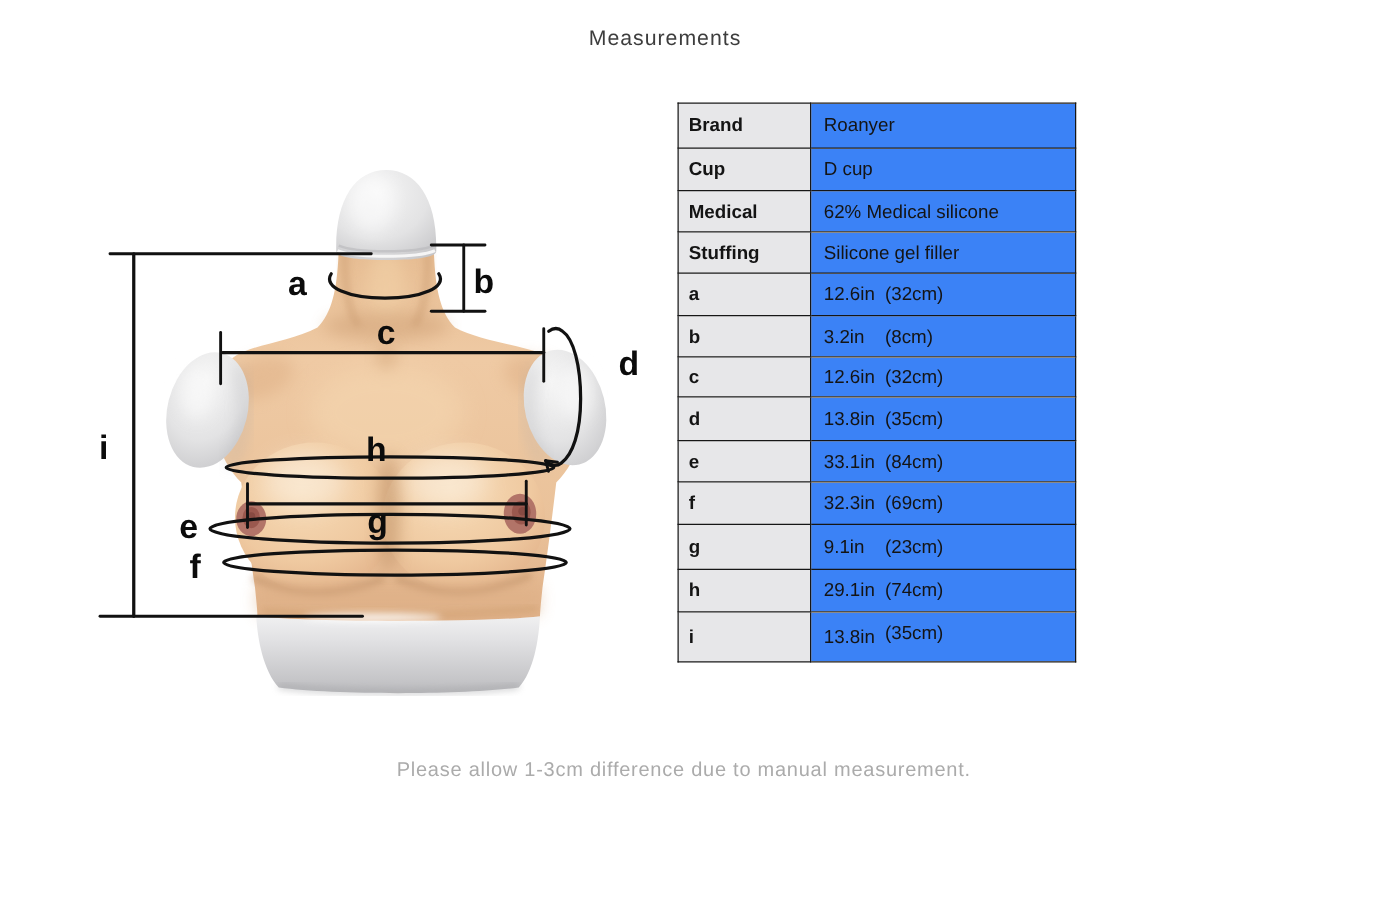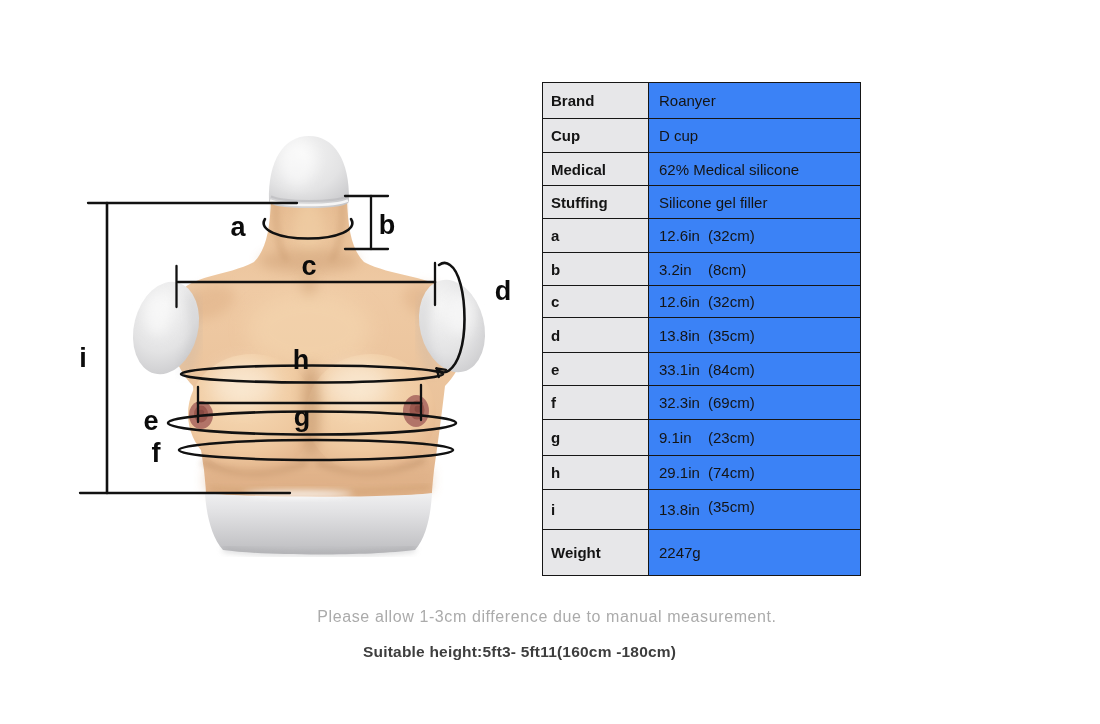--- a/index.html
+++ b/index.html
@@ -47,20 +47,21 @@
 
   .ann{stroke:#111111;stroke-width:2.6;fill:none;stroke-linecap:round;}
   .ann-thin{stroke:#111111;stroke-width:2.3;fill:none;stroke-linecap:round;}
   .ann-label{font-family:"Liberation Sans","DejaVu Sans",sans-serif;font-size:27px;font-weight:bold;fill:#0b0b0b;}
 </style>
 </head>
 <body>
 
 <div id="stage">
 
+  <div class="page-title">Measurements</div>
 
   <svg class="diagram-svg" width="540" height="620" viewBox="0 0 540 620" aria-hidden="true">
     <defs>
       <linearGradient id="skinG" x1="0" y1="0" x2="0" y2="1">
         <stop offset="0" stop-color="#e6bc92"></stop>
         <stop offset="0.3" stop-color="#efcaa4"></stop>
         <stop offset="0.72" stop-color="#eac29a"></stop>
         <stop offset="1" stop-color="#e0b189"></stop>
       </linearGradient>
       <radialGradient id="breastG" cx="0.42" cy="0.3" r="0.9">
@@ -273,23 +274,18 @@
         <td class="val">
           <span class="vin">29.1in</span><span>(74cm)</span>
         </td>
       </tr>
       <tr class="rh40">
         <td class="lbl">i</td>
         <td class="val">
           <span class="vin">13.8in</span><span class="raise">(35cm)</span>
         </td>
       </tr>
-      <tr class="rh46">
-        <td class="lbl">Weight</td>
-        <td class="val">2247g</td>
-      </tr>
     </tbody>
   </table>
 
   <div class="note-gray">Please allow 1-3cm difference due to manual measurement.</div>
-  <div class="note-dark note-height">Suitable height:5ft3- 5ft11(160cm -180cm)</div>
 
 </div>
 
 </body></html>

